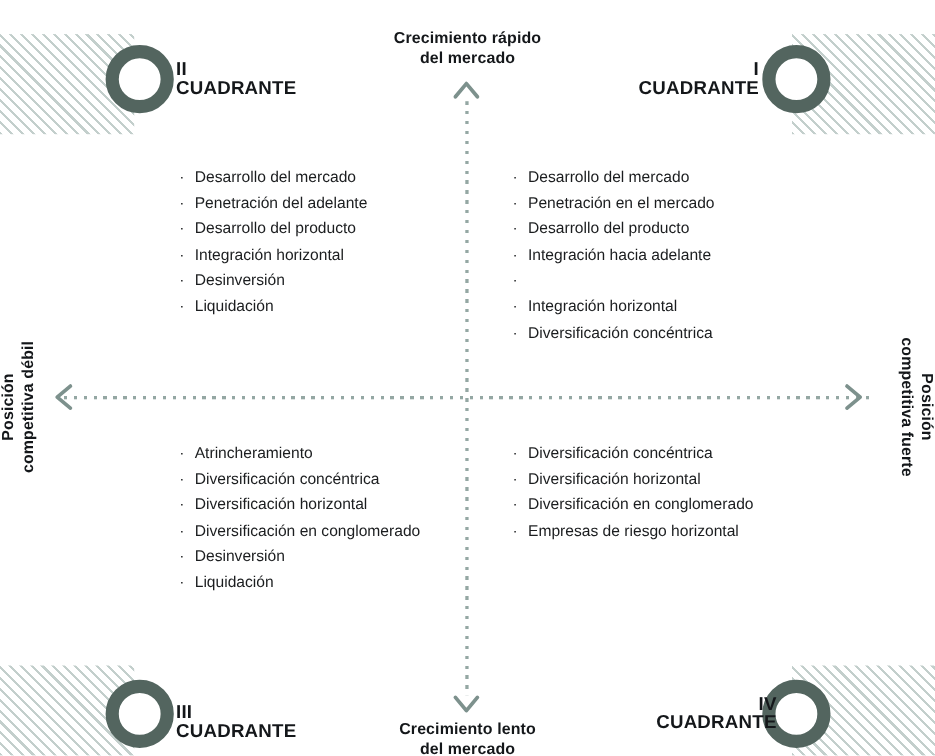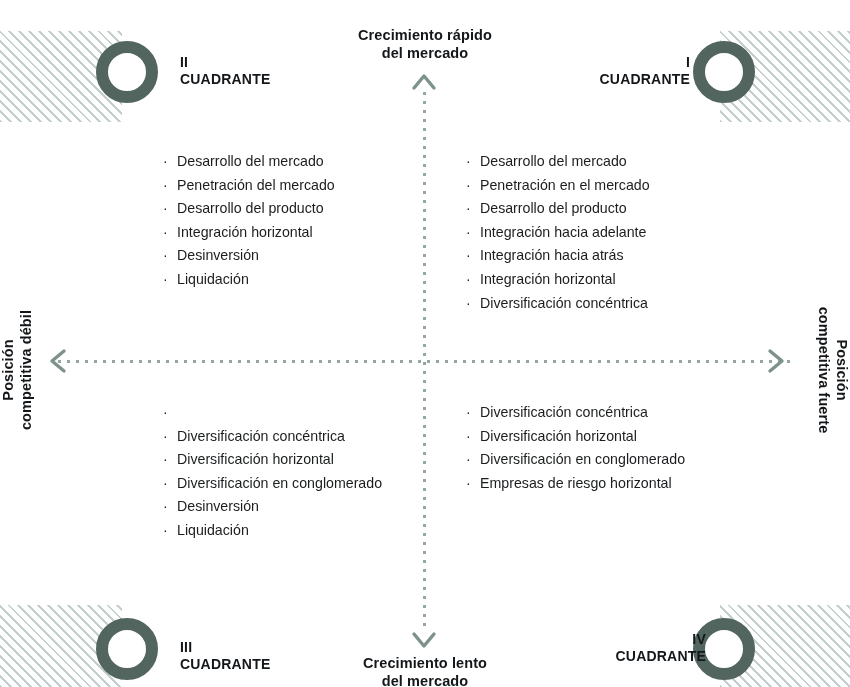--- a/index.html
+++ b/index.html
@@ -44,26 +44,25 @@
   }
   .ring.tl { left: 96px;  top: 41px; }
   .ring.tr { left: 693px; top: 41px; }
   .ring.bl { left: 96px;  top: 618px; }
   .ring.br { left: 693px; top: 618px; }
 
   
   .qlabel {
     position: absolute;
     font-weight: bold;
-    font-size: 14px;
+    font-size: 17px;
     line-height: 17px;
     letter-spacing: 0.2px;
     color: #14171a;
     white-space: nowrap;
-    margin-left: 20px;
   }
   .qlabel .roman { display: block; }
   .qlabel .word  { display: block; }
   .qlabel.left-al  { text-align: left; }
   .qlabel.right-al { text-align: right; }
 
   .qlabel.q2 { left: 160px; top: 54px;  }
   .qlabel.q1 { right: 160px; top: 54px;  }
   .qlabel.q3 { left: 160px; top: 639px; }
   .qlabel.q4 { right: 144px; top: 631px; }
@@ -240,21 +239,21 @@
     <span class="word">CUADRANTE</span>
   </div>
 
   <div class="qlist q2">
       <div class="row">
         <span class="bullet">·</span>
         <span class="txt">Desarrollo del mercado</span>
       </div>
       <div class="row">
         <span class="bullet">·</span>
-        <span class="txt">Penetración del mercado</span>
+        <span class="txt">Penetración del adelante</span>
       </div>
       <div class="row">
         <span class="bullet">·</span>
         <span class="txt">Desarrollo del producto</span>
       </div>
       <div class="row">
         <span class="bullet">·</span>
         <span class="txt">Integración horizontal</span>
       </div>
       <div class="row">
@@ -278,34 +277,34 @@
       <div class="row">
         <span class="bullet">·</span>
         <span class="txt">Desarrollo del producto</span>
       </div>
       <div class="row">
         <span class="bullet">·</span>
         <span class="txt">Integración hacia adelante</span>
       </div>
       <div class="row">
         <span class="bullet">·</span>
-        <span class="txt">Integración hacia atrás</span>
       </div>
       <div class="row">
         <span class="bullet">·</span>
         <span class="txt">Integración horizontal</span>
       </div>
       <div class="row">
         <span class="bullet">·</span>
         <span class="txt">Diversificación concéntrica</span>
       </div>
     </div>
   <div class="qlist q3">
       <div class="row">
         <span class="bullet">·</span>
+        <span class="txt">Atrincheramiento</span>
       </div>
       <div class="row">
         <span class="bullet">·</span>
         <span class="txt">Diversificación concéntrica</span>
       </div>
       <div class="row">
         <span class="bullet">·</span>
         <span class="txt">Diversificación horizontal</span>
       </div>
       <div class="row">

